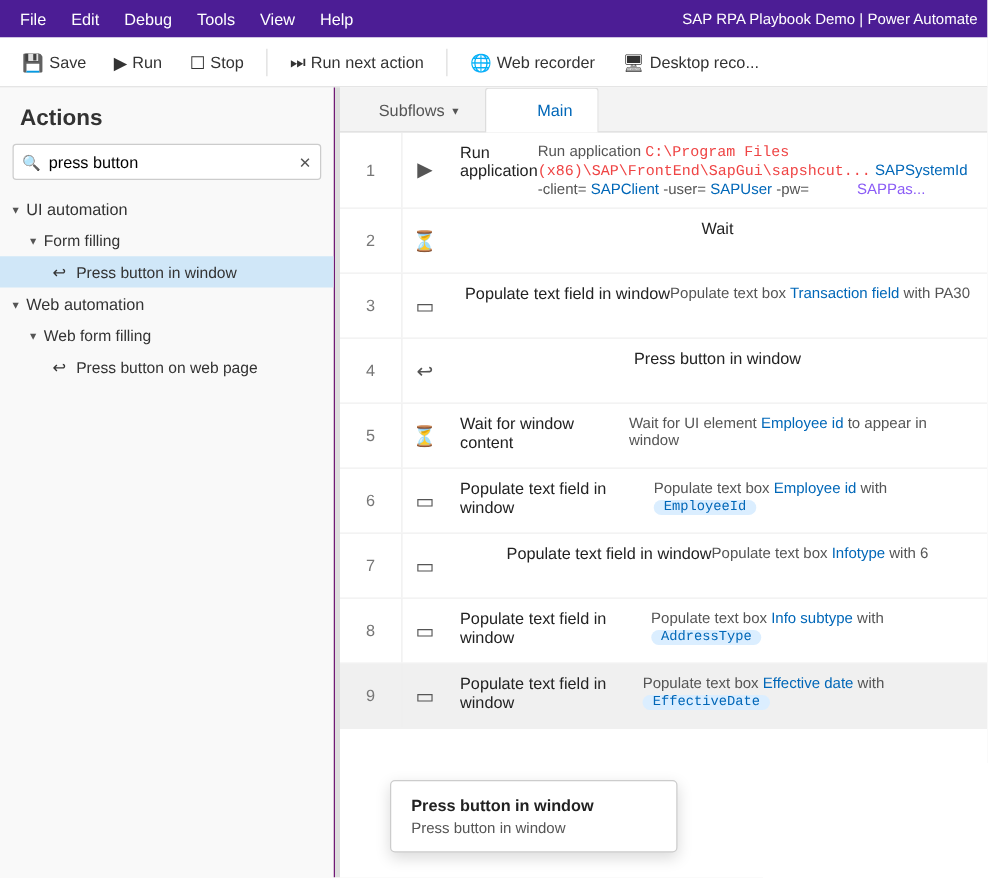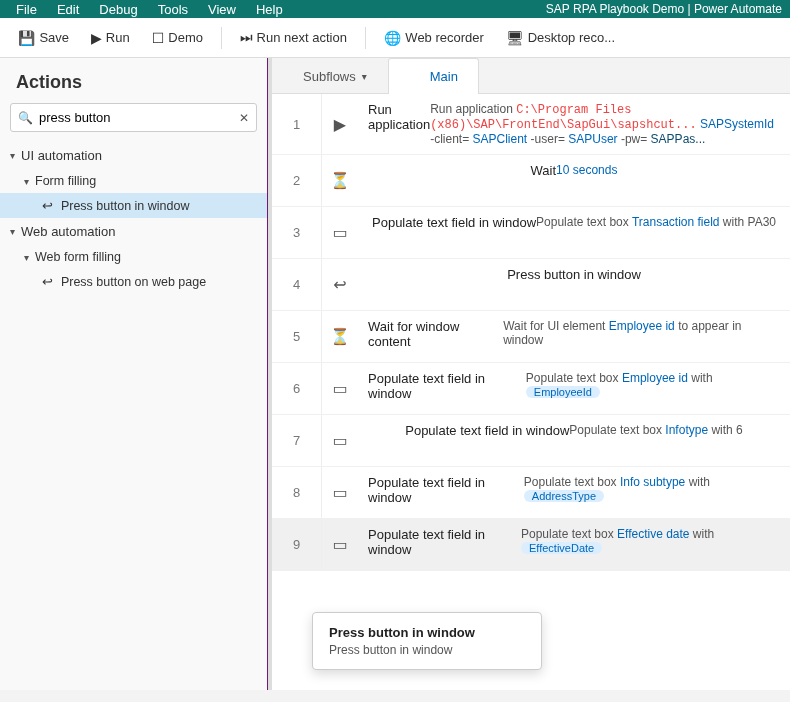--- a/index.html
+++ b/index.html
@@ -1,24 +1,24 @@
 <!DOCTYPE html>
 <html><head>
   <meta charset="utf-8">
   <style>
     * { box-sizing: border-box; margin: 0; padding: 0; font-family: 'Segoe UI', Arial, sans-serif; }
     body { width: 790px; height: 702px; overflow: hidden; background: #f3f3f3; }
 
     
     .menu-bar {
-      background: #0f766e;
+      background: #4c1d95;
       color: white;
       display: flex;
       align-items: center;
-      height: 18px;
+      height: 30px;
       padding: 0 8px;
       gap: 4px;
     }
     .menu-bar .app-title {
       margin-left: auto;
       font-size: 12px;
       color: white;
     }
     .menu-item {
       color: white;
@@ -224,20 +224,21 @@
       font-size: 12px;
       color: #555;
     }
     .step-desc .link { color: #0067b8; }
     .step-desc .chip {
       background: #dbeeff;
       color: #0067b8;
       border-radius: 10px;
       padding: 0 8px;
       font-size: 11px;
+      font-family: Liberation Mono, monospace;
     }
 
     
     .floating-tooltip {
       position: absolute;
       bottom: 20px;
       left: 380px;
       background: white;
       border: 1px solid #ccc;
       border-radius: 4px;
@@ -279,21 +280,21 @@
   <button class="toolbar-btn">
     <span class="icon">💾</span>
     <span>Save</span>
   </button>
   <button class="toolbar-btn">
     <span class="icon">▶</span>
     <span>Run</span>
   </button>
   <button class="toolbar-btn">
     <span class="icon">☐</span>
-    <span>Demo</span>
+    <span>Stop</span>
   </button>
   <div class="toolbar-separator"></div>
   <button class="toolbar-btn">
     <span class="icon">⏭</span>
     <span>Run next action</span>
   </button>
   <div class="toolbar-separator"></div>
   <button class="toolbar-btn">
     <span class="icon">🌐</span>
     <span>Web recorder</span>
@@ -365,33 +366,30 @@
 
     <div class="steps-list">
 
       <div class="step-row">
         <div class="step-number">1</div>
         <div class="step-icon">▶</div>
         <div class="step-content">
           <div class="step-title">Run application</div>
           <div class="step-desc" style="color:#555;font-size:12px;">
             Run application <span style="color:#ef4444;font-family:Liberation Mono, monospace;">C:\Program Files (x86)\SAP\FrontEnd\SapGui\sapshcut...</span>
-            <span style="color:#0067b8;">SAPSystemId</span>  -client=  <span style="color:#0067b8;">SAPClient</span>  -user=  <span style="color:#0067b8;">SAPUser</span>  -pw=  <span style="color:#0c4a6e;">SAPPas...</span>
+            <span style="color:#0067b8;">SAPSystemId</span>  -client=  <span style="color:#0067b8;">SAPClient</span>  -user=  <span style="color:#0067b8;">SAPUser</span>  -pw=  <span style="color:#8b5cf6;margin-left:35px;">SAPPas...</span>
           </div>
         </div>
       </div>
 
       <div class="step-row">
         <div class="step-number">2</div>
         <div class="step-icon">⏳</div>
         <div class="step-content">
           <div class="step-title">Wait</div>
-          <div class="step-desc">
-            <span style="color:#0067b8;">10 seconds</span>
-          </div>
         </div>
       </div>
 
       <div class="step-row">
         <div class="step-number">3</div>
         <div class="step-icon">▭</div>
         <div class="step-content">
           <div class="step-title">Populate text field in window</div>
           <div class="step-desc">
             Populate text box <span class="link">Transaction field</span> with PA30

